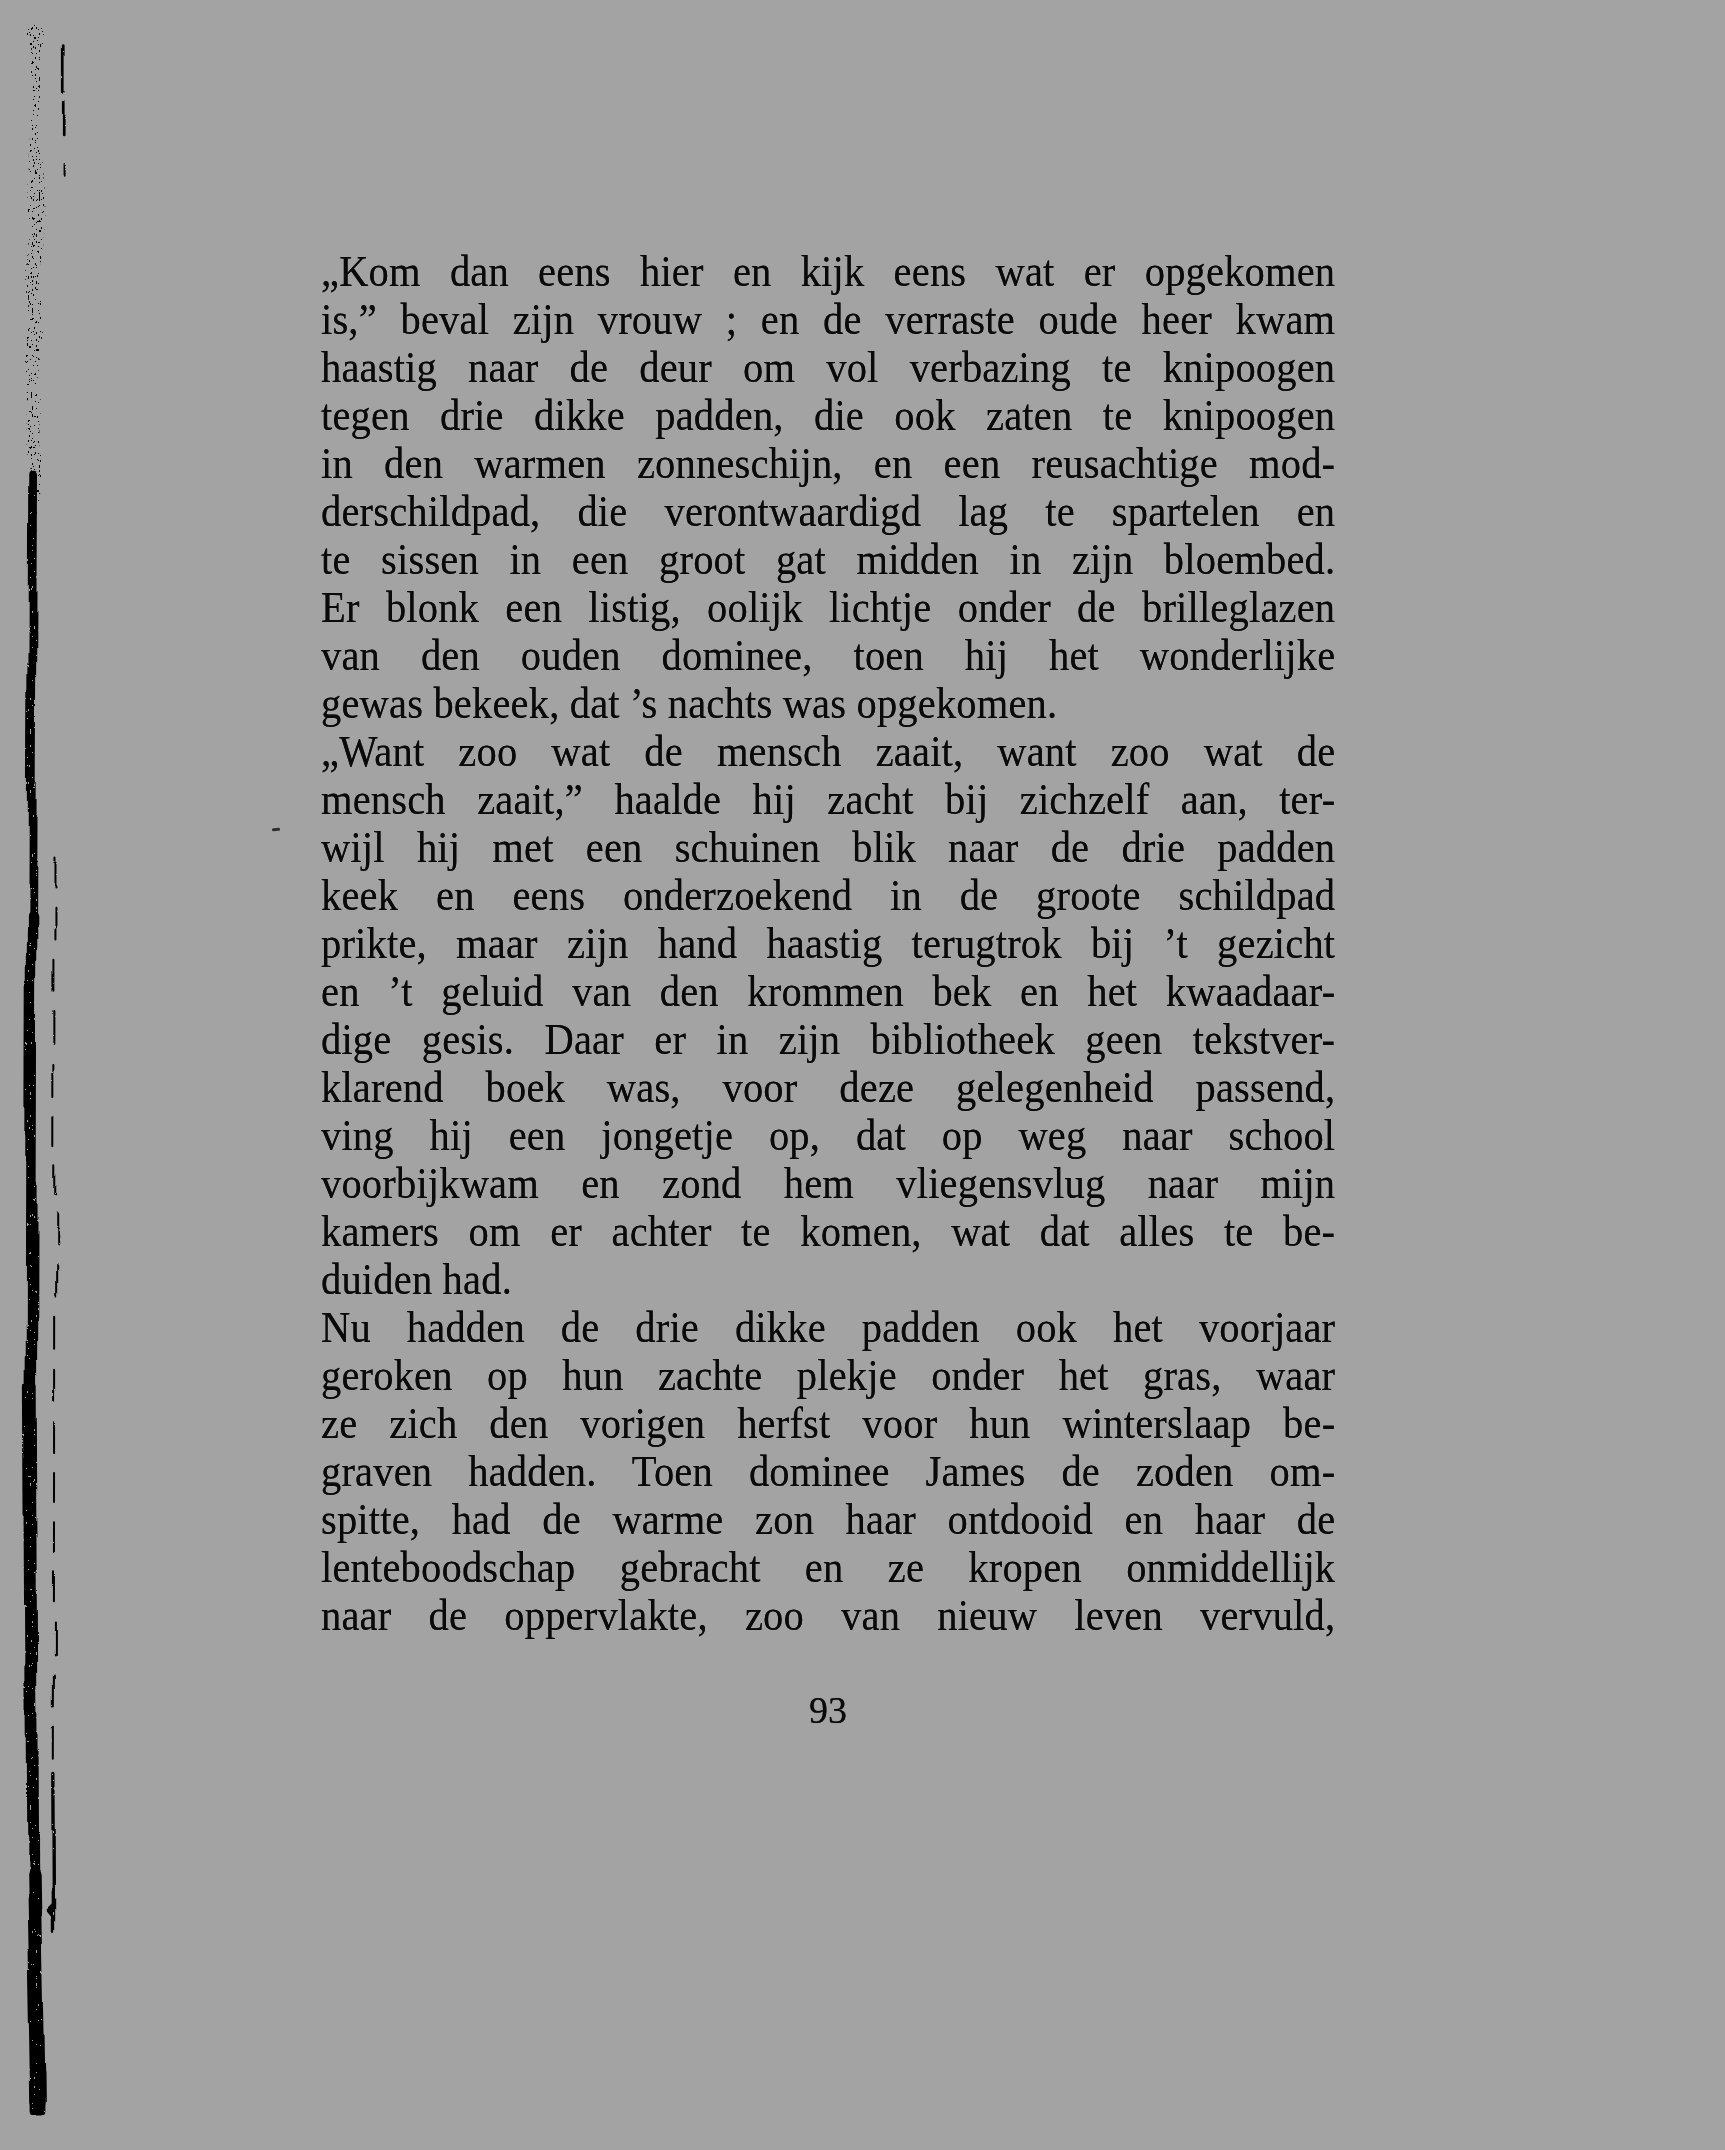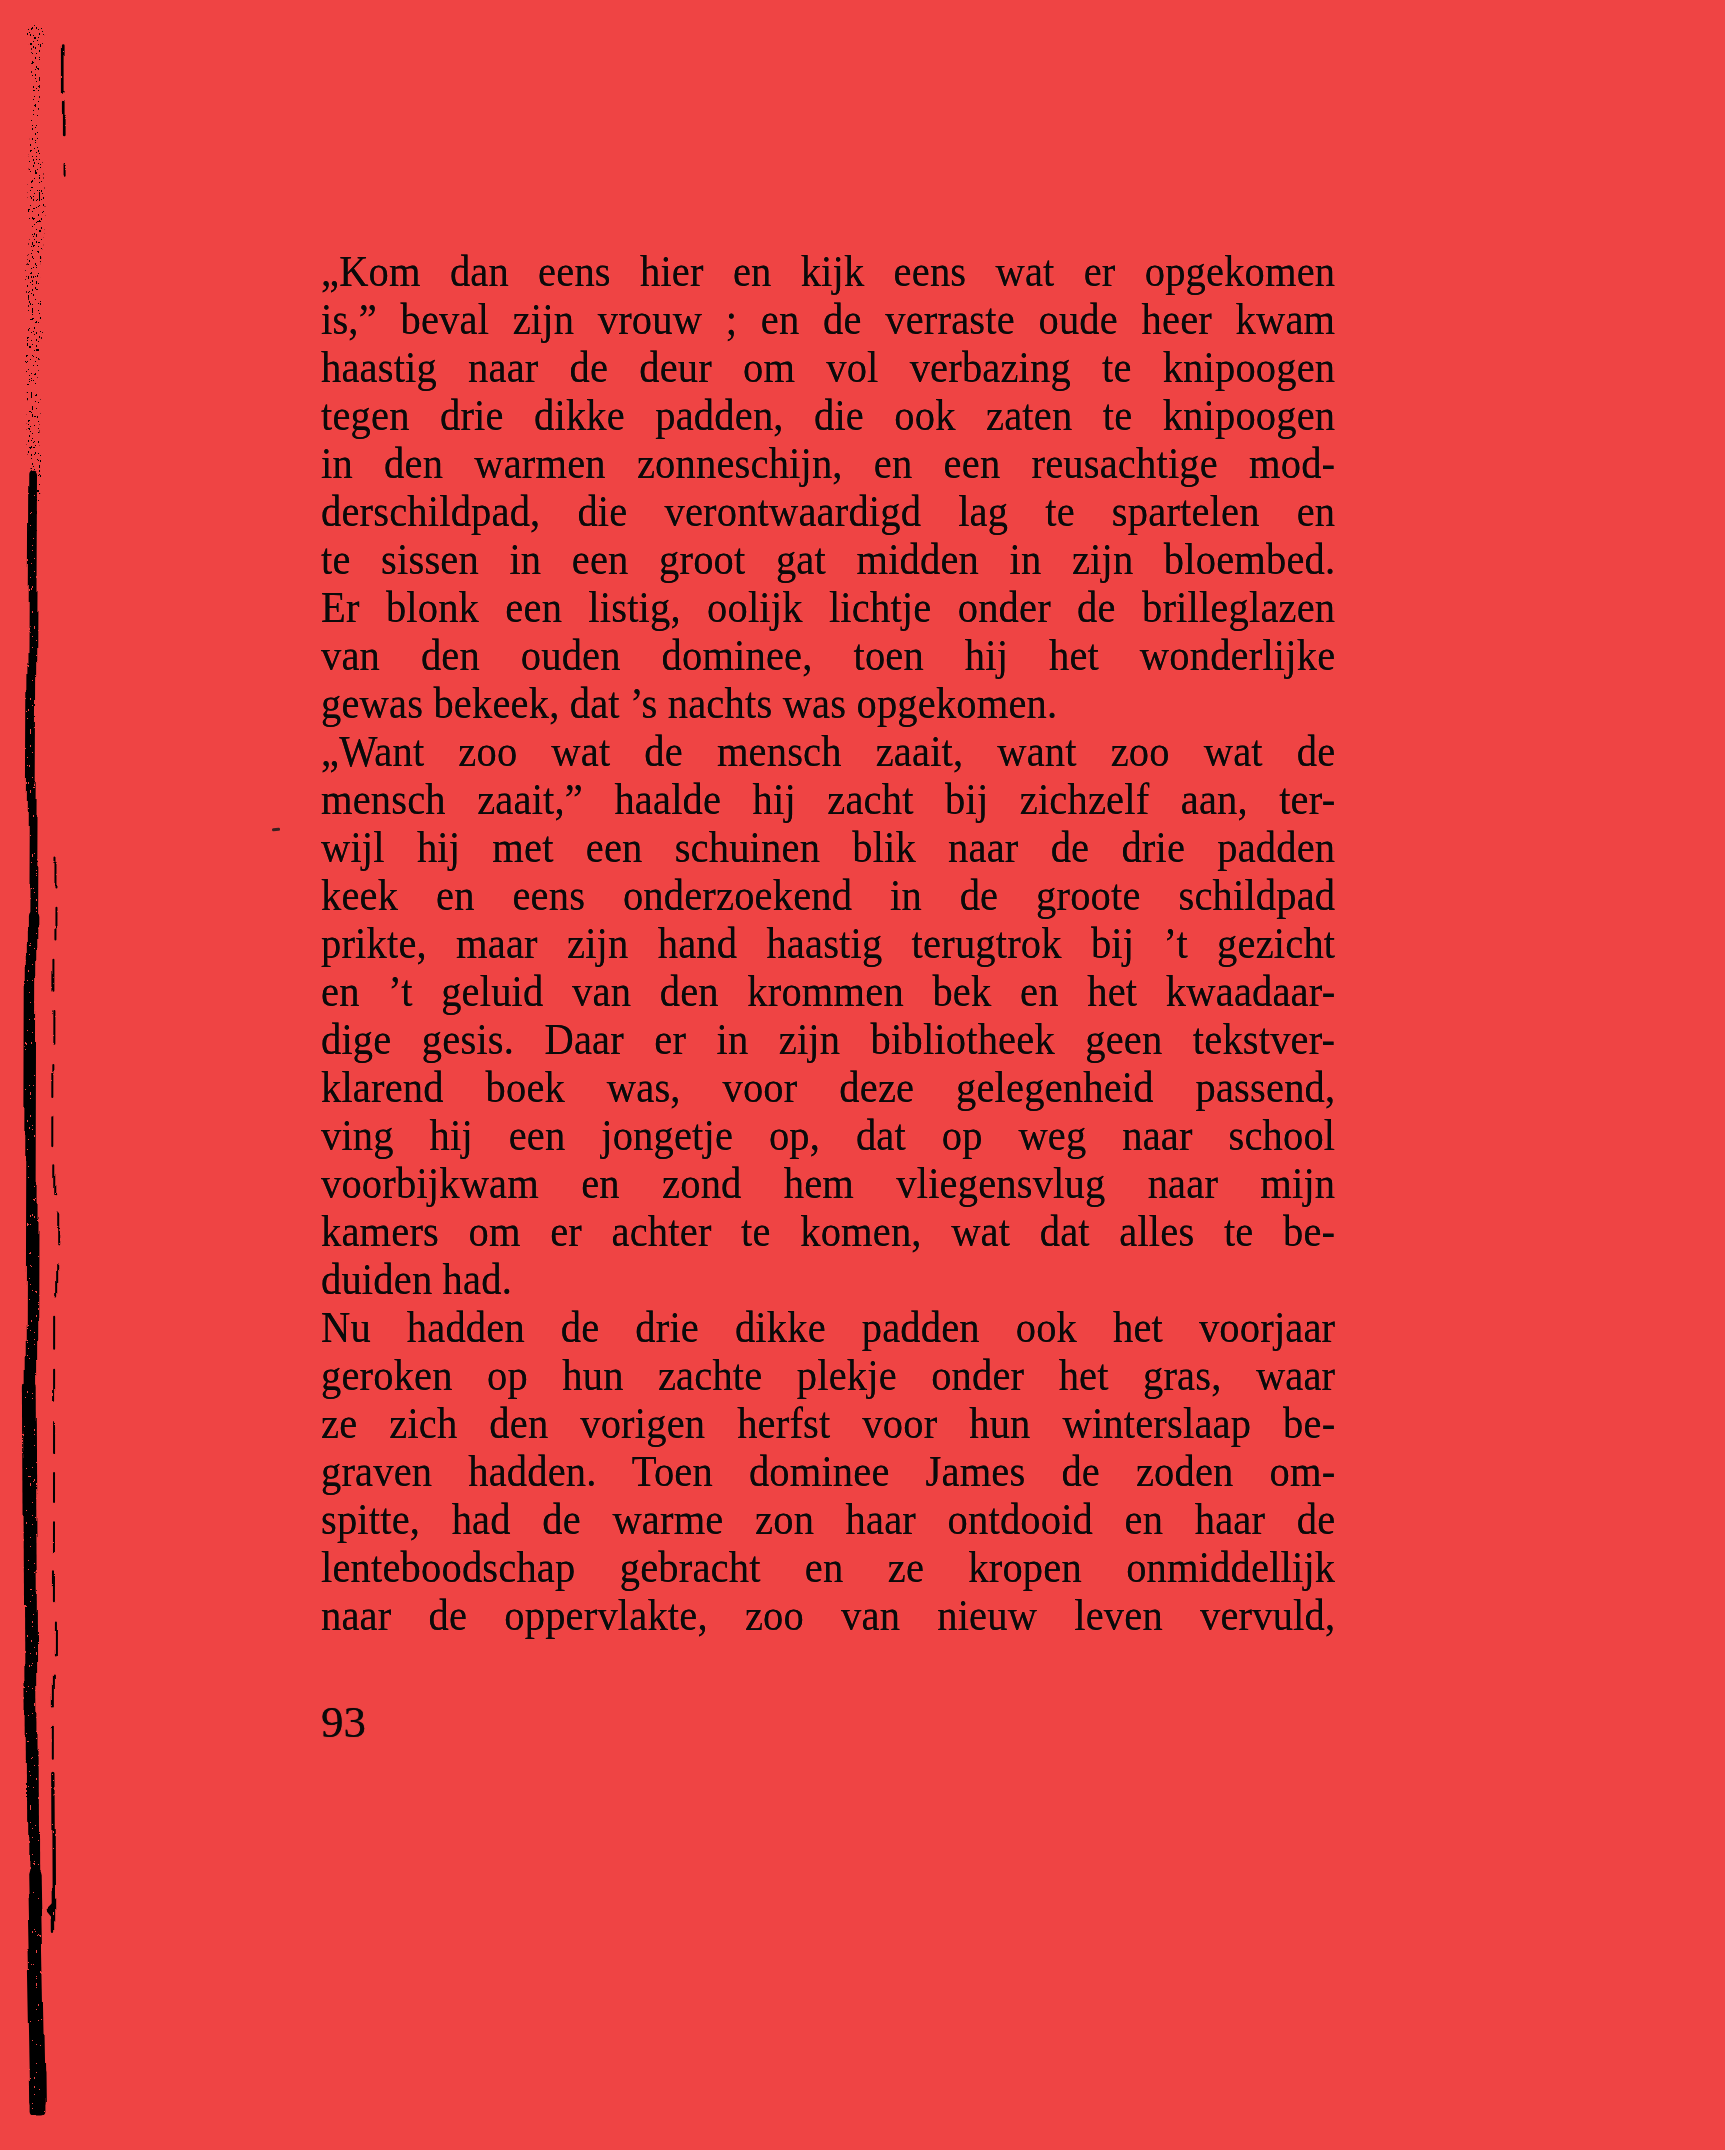--- a/index.html
+++ b/index.html
@@ -4,21 +4,21 @@
 <style>
   html, body {
     margin: 0;
     padding: 0;
     background: #ffffff;
   }
   .page {
     position: relative;
     width: 1726px;
     height: 2151px;
-    background: #ef4444;
+    background: #a3a3a3;
     overflow: hidden;
     font-family: "Liberation Serif", serif;
     color: #0a0a0a;
   }
   .smudge {
     position: absolute;
     left: 0;
     top: 0;
   }
   .textblock {
@@ -43,25 +43,24 @@
   }
   .ln.e {
     white-space: normal;
     text-align: left;
   }
   .pagenum {
     position: absolute;
     left: 321px;
     top: 1686px;
     width: 1014px;
-    text-align: left;
-    font-size: 45px;
+    text-align: center;
+    font-size: 38px;
     line-height: 48px;
     text-shadow: 0 0 0.7px rgba(0,0,0,0.75);
-    margin-top: 12px;
   }
   .speck {
     position: absolute;
     left: 272px;
     top: 828px;
     width: 8px;
     height: 2.7px;
     background: #1a1a1a;
     border-radius: 1.3px;
     transform: rotate(-4deg);

